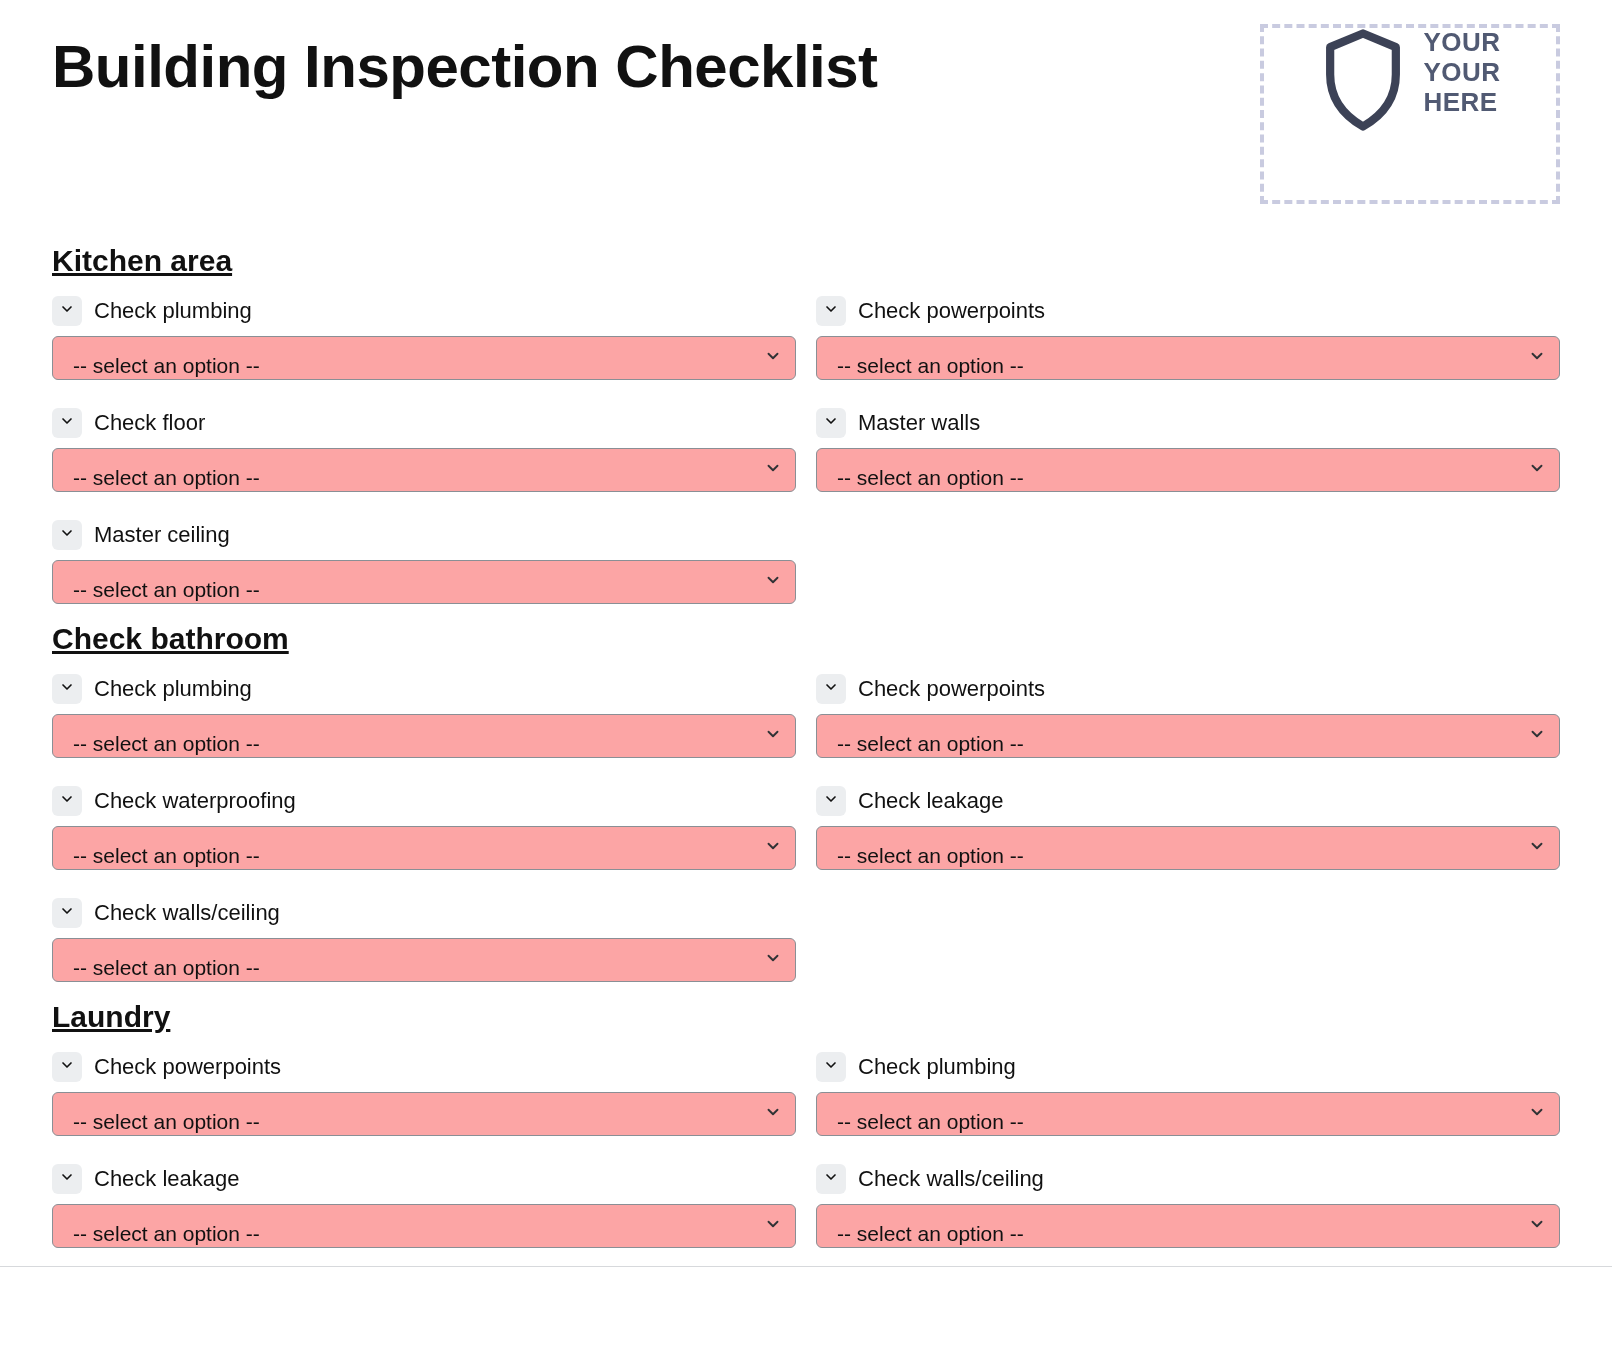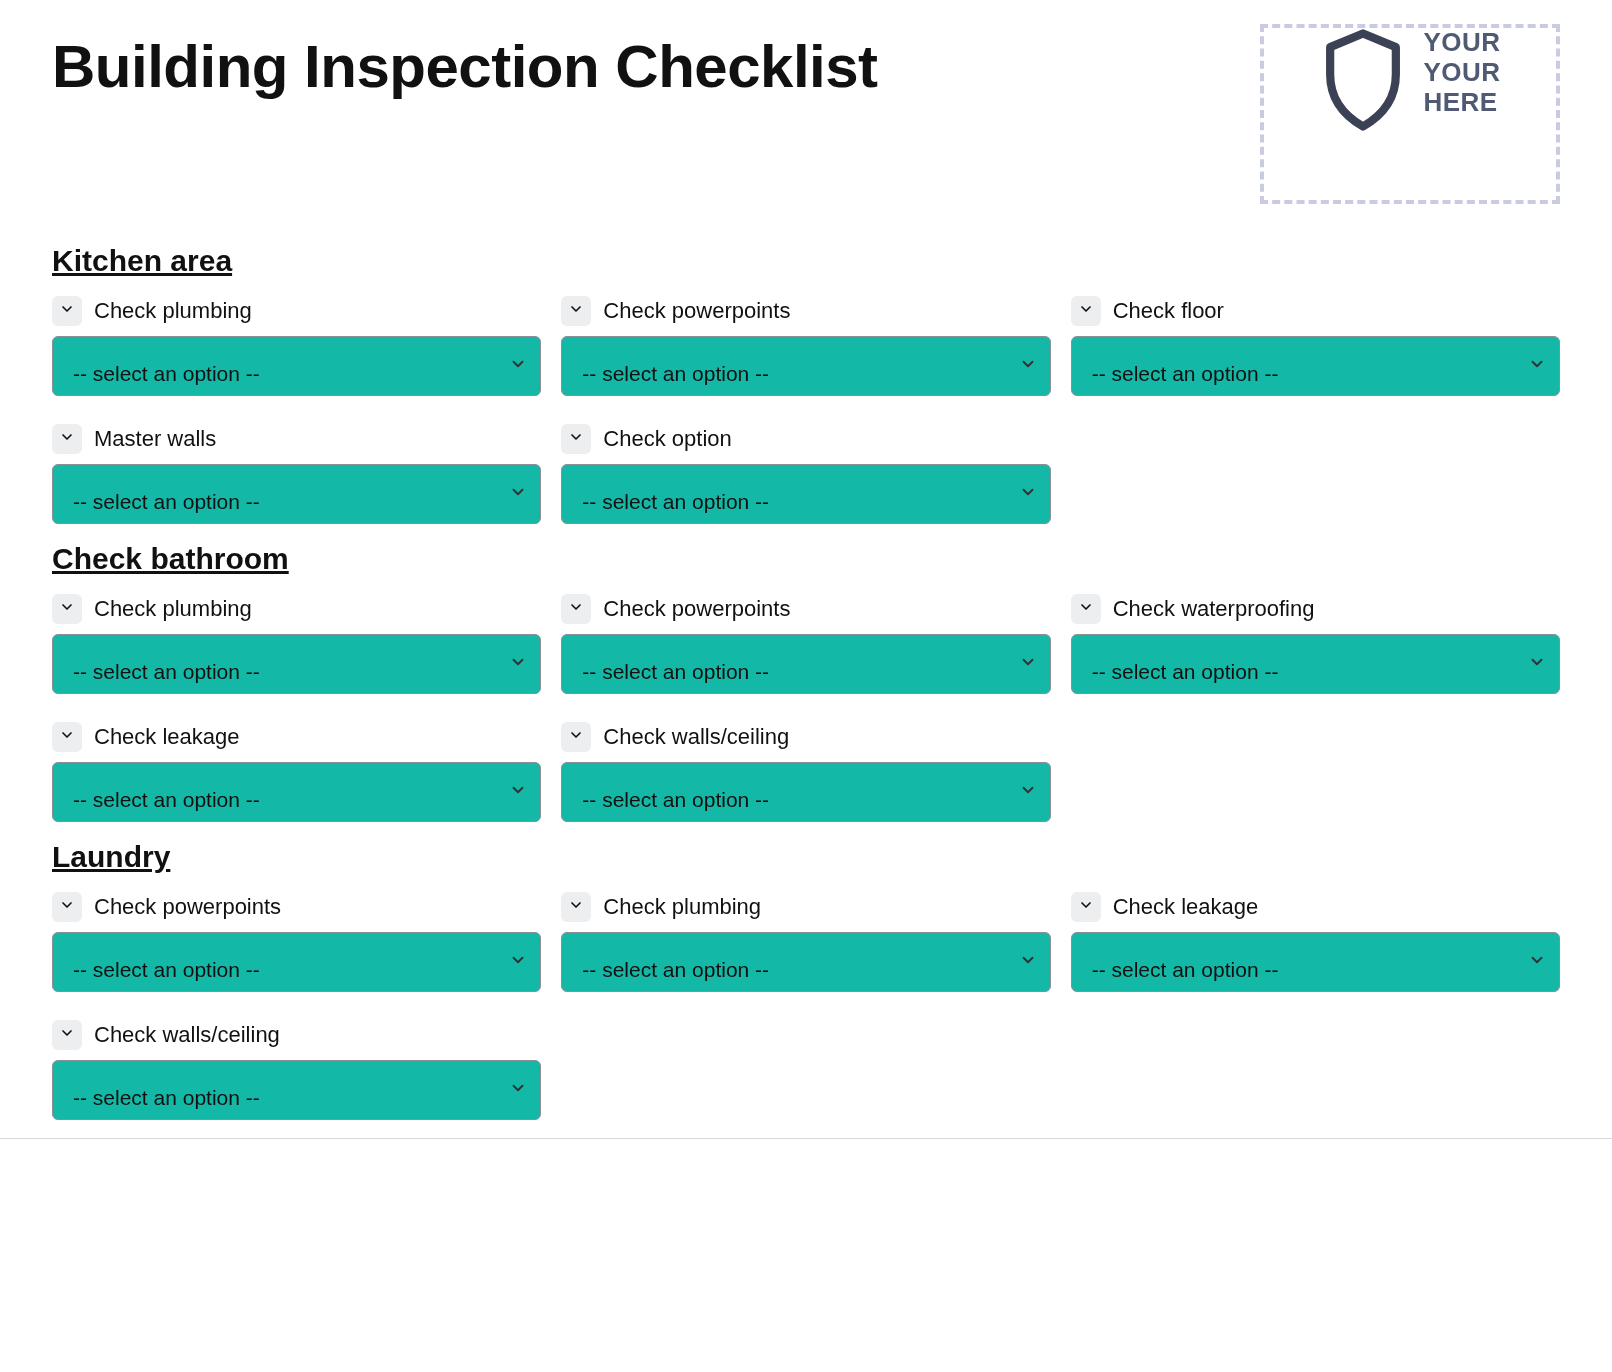--- a/index.html
+++ b/index.html
@@ -47,21 +47,21 @@
     letter-spacing: 0.5px;
   }
   .section-title {
     font-size: 30px;
     font-weight: 800;
     margin: 0 0 18px 0;
     text-decoration: underline;
   }
   .form-grid {
     display:grid;
-    grid-template-columns: 1fr 1fr 1fr;
+    grid-template-columns: 1fr 1fr;
     column-gap: 44px;
     row-gap: 8px;
     margin-bottom: 10px;
     gap: 20px;
   }
   .field-block {
     display:flex;
     flex-direction: column;
     margin-bottom: 8px;
   }
@@ -83,25 +83,25 @@
     font-size: 22px;
     color:#111;
   }
   .select-box {
     position:relative;
   }
   .select-display {
     width:100%;
     border:1px solid #8a8f95;
     border-radius:6px;
-    height:60px;
+    height:44px;
     padding: 16px 40px 0 20px;
     font-size:21px;
     color:#111;
-    background:#14b8a6;
+    background:#fca5a5;
     display:flex;
     align-items:center;
     cursor:pointer;
   }
   .select-caret {
     position:absolute;
     right:14px; top:50%;
     transform:translateY(-50%);
     pointer-events:none;
   }
@@ -200,21 +200,21 @@
               </svg></span>
           </div>
         </div>
         <div class="field-block">
           <div class="field-label-row">
             <div class="collapse-btn">
               <span><svg viewBox="0 0 24 24" fill="none" stroke-width="2.5" stroke-linecap="round" stroke-linejoin="round">
                   <polyline points="6 9 12 15 18 9"></polyline>
                 </svg></span>
             </div>
-            <span class="field-label">Check option</span>
+            <span class="field-label">Master ceiling</span>
           </div>
           <div class="select-box">
             <div class="select-display">-- select an option --</div>
             <span class="select-caret"><svg viewBox="0 0 24 24" fill="none" stroke-width="2.5" stroke-linecap="round" stroke-linejoin="round">
                 <polyline points="6 9 12 15 18 9"></polyline>
               </svg></span>
           </div>
         </div>
       </div>
       <h2 class="section-title">Check bathroom</h2>

